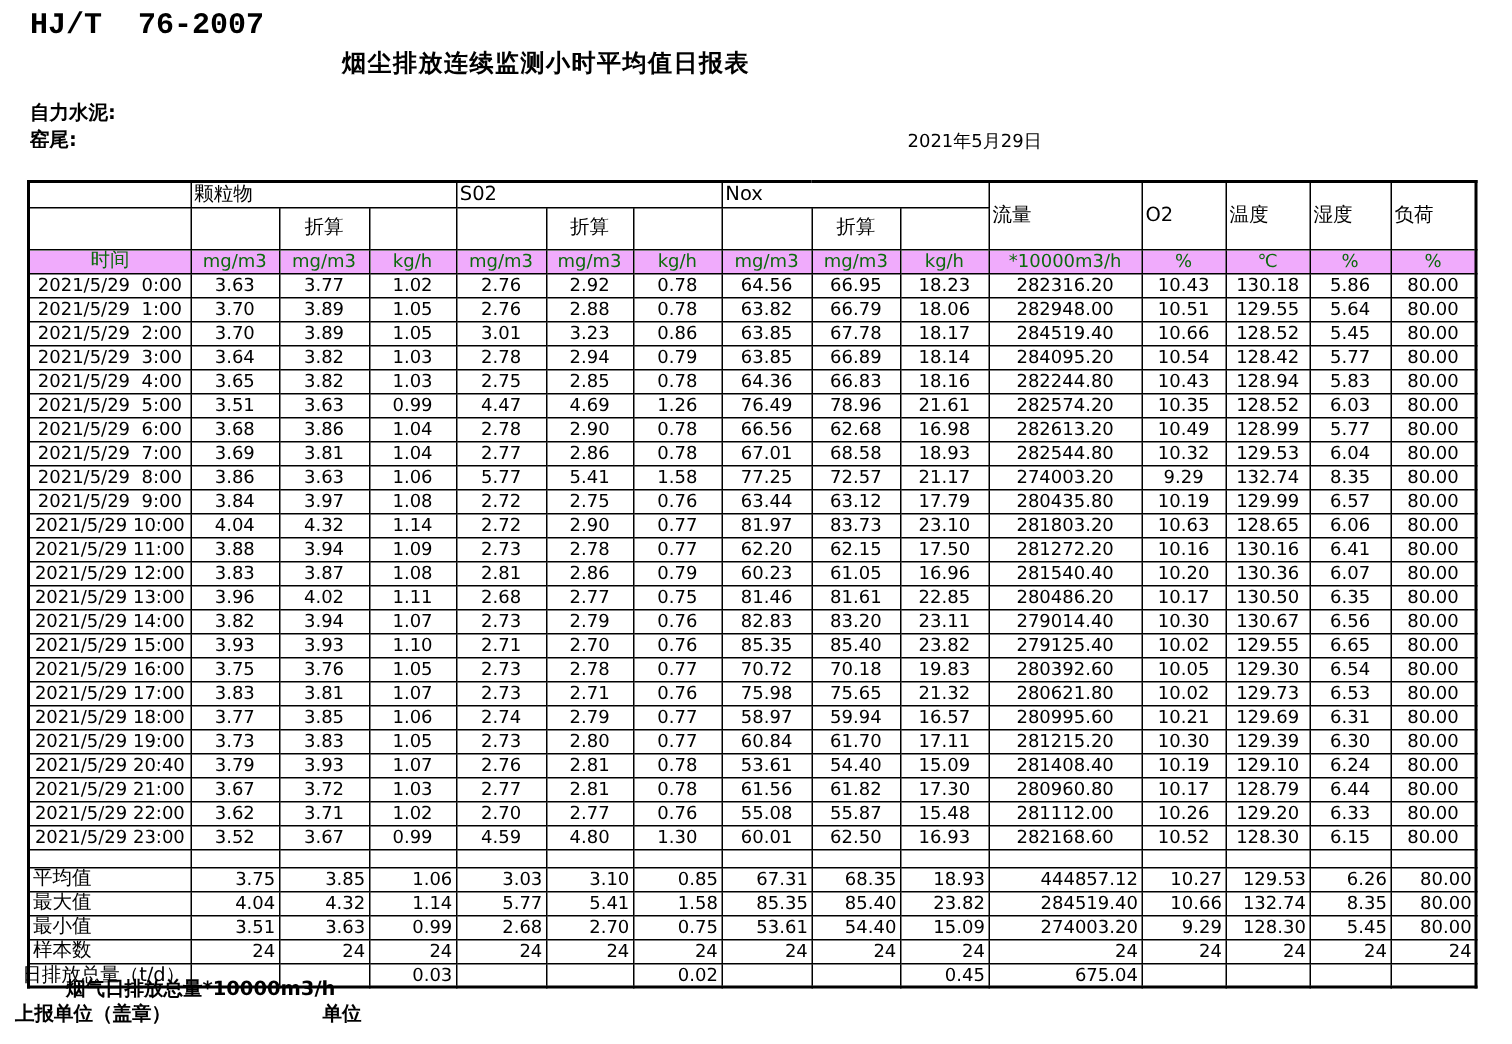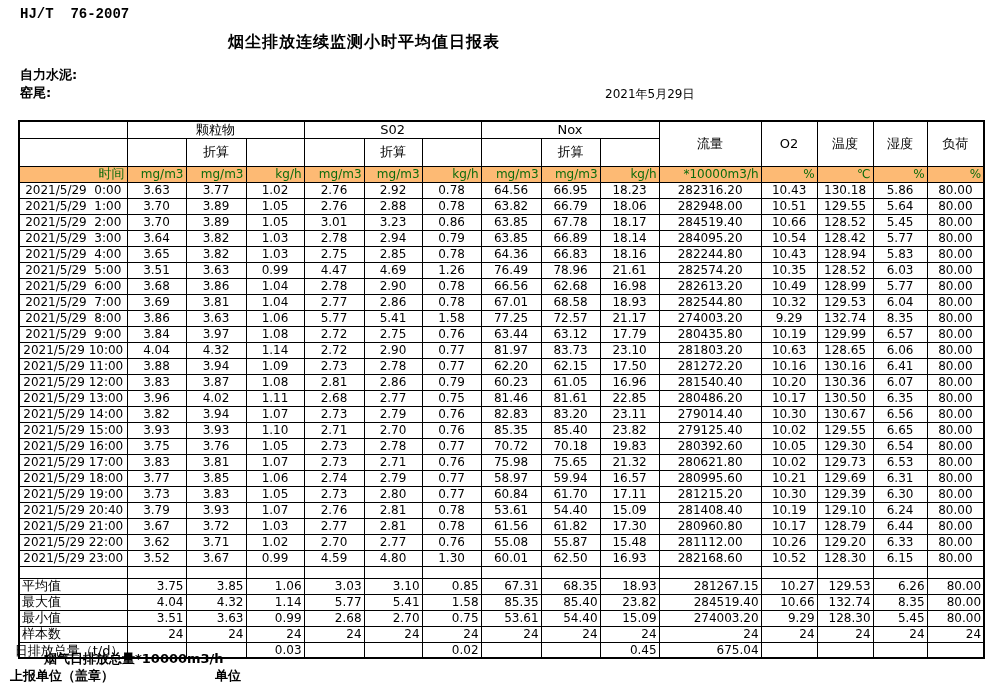--- a/index.html
+++ b/index.html
@@ -1,31 +1,31 @@
 <!DOCTYPE html>
 <html><head>
 <meta charset="utf-8">
 <style>
   html,body{margin:0;padding:0;background:#fff;}
   body{width:1008px;height:696px;position:relative;overflow:hidden;
        font-family:"DejaVu Sans","Liberation Sans",sans-serif;color:#000;}
   .abs{position:absolute;}
   #std{left:20px;top:6px;font-family:"Liberation Mono","DejaVu Sans Mono",monospace;
-       font-weight:bold;font-size:14px;white-space:pre;}
+       font-weight:bold;font-size:20px;white-space:pre;}
   #title{left:228px;top:32px;font-size:16px;font-weight:bold;letter-spacing:1px;}
   #company{left:20px;top:66px;font-size:13px;font-weight:bold;}
   #loc{left:20px;top:84px;font-size:13px;font-weight:bold;}
   #date{left:605px;top:86px;font-size:12px;}
   #report-table{left:18px;top:120px;}
   table{border-collapse:collapse;table-layout:fixed;width:965px;border:2px solid #000;}
   td{border:1px solid #000;padding:0 2px;font-size:12px;line-height:14px;
      overflow:hidden;vertical-align:middle;height:16px;box-sizing:border-box;}
-  tr.h1 td{height:17px;font-size:13px;text-align:center;margin-top:44px;}
+  tr.h1 td{height:17px;font-size:13px;text-align:left;margin-top:44px;}
   tr.h2 td{height:28px;font-size:13px;text-align:center;}
-  tr.green td{height:16px;background:#fdba74;color:#0c6b0c;text-align:right;font-size:12px;}
+  tr.green td{height:16px;background:#f0abfc;color:#0c6b0c;text-align:center;font-size:12px;}
   td.time{text-align:center;white-space:pre;}
   td.num{text-align:center;}
   td.rnum{text-align:right;}
   td.slabel{text-align:left;font-size:13px;}
   td.ovf{position:relative;overflow:visible;}
   td.ovf span{position:absolute;right:3px;top:1px;white-space:nowrap;font-size:13px;}
   tr.spacer-row td{height:12px;}
   #foot-note{left:10px;top:650px;font-size:13px;font-weight:bold;margin-left:34px;}
   #foot-line2{left:0;top:667px;width:918px;height:18px;}
   #report-unit{position:absolute;left:10px;font-size:13px;font-weight:bold;}
@@ -529,21 +529,21 @@
           <td class="slabel">平均值</td>
           <td class="rnum">3.75</td>
           <td class="rnum">3.85</td>
           <td class="rnum">1.06</td>
           <td class="rnum">3.03</td>
           <td class="rnum">3.10</td>
           <td class="rnum">0.85</td>
           <td class="rnum">67.31</td>
           <td class="rnum">68.35</td>
           <td class="rnum">18.93</td>
-          <td class="rnum">281267.15</td>
+          <td class="rnum">444857.12</td>
           <td class="rnum">10.27</td>
           <td class="rnum">129.53</td>
           <td class="rnum">6.26</td>
           <td class="rnum">80.00</td>
         </tr>
         <tr>
           <td class="slabel">最大值</td>
           <td class="rnum">4.04</td>
           <td class="rnum">4.32</td>
           <td class="rnum">1.14</td>

